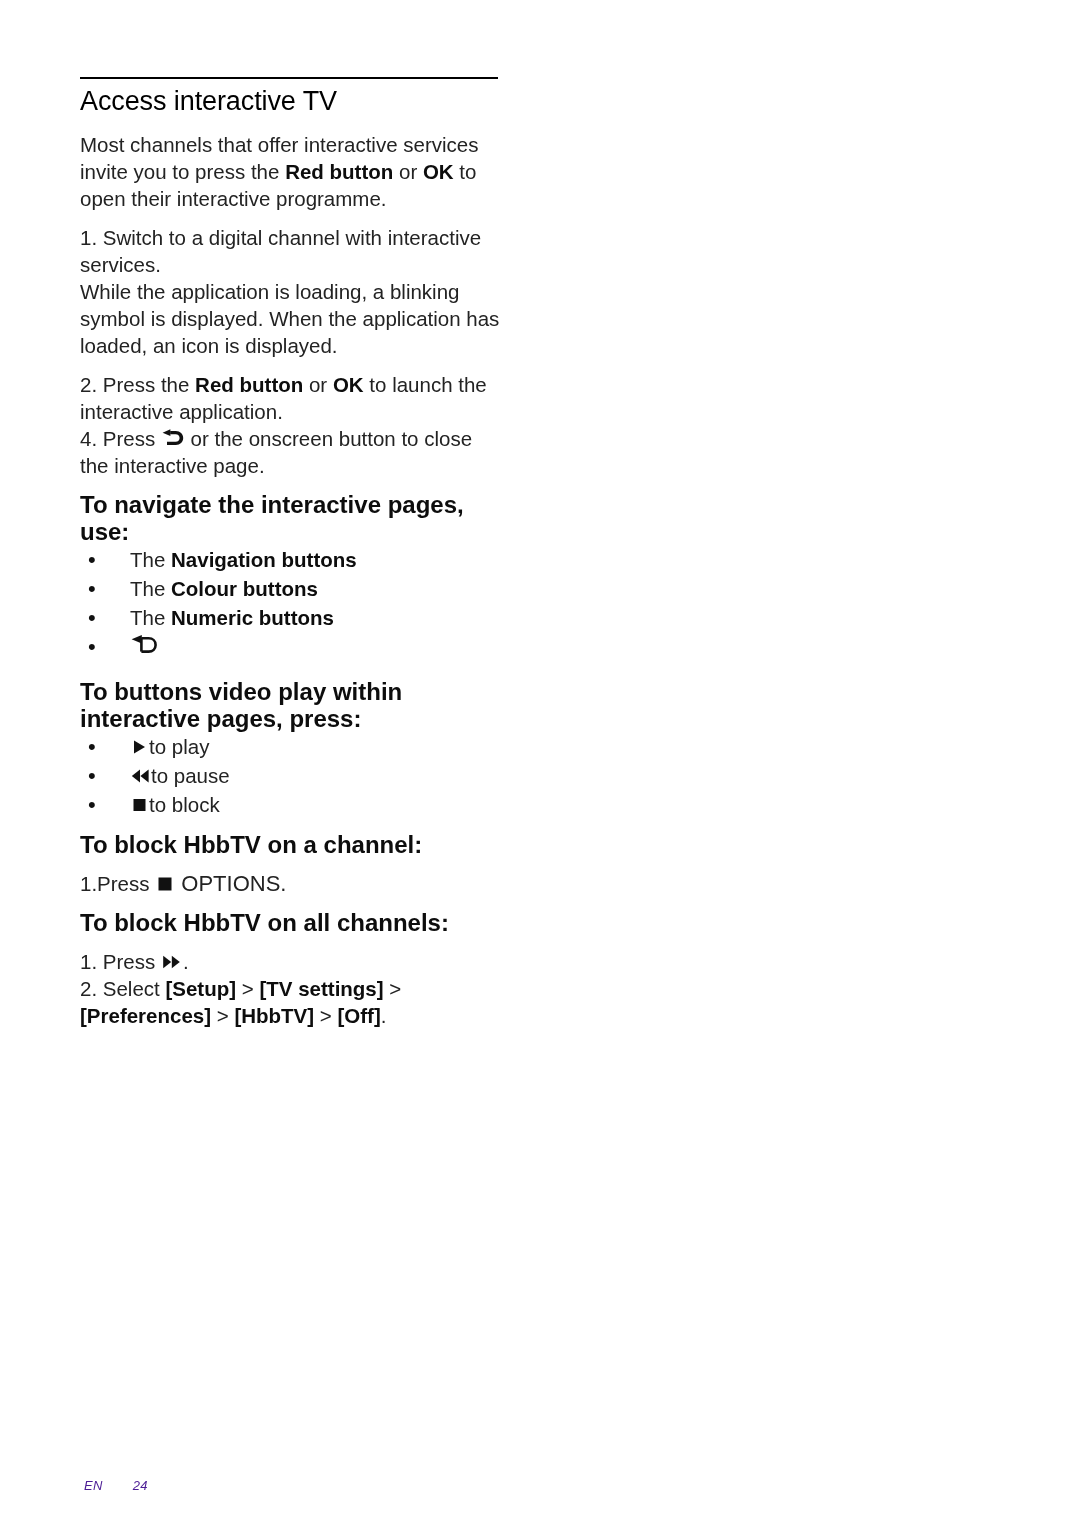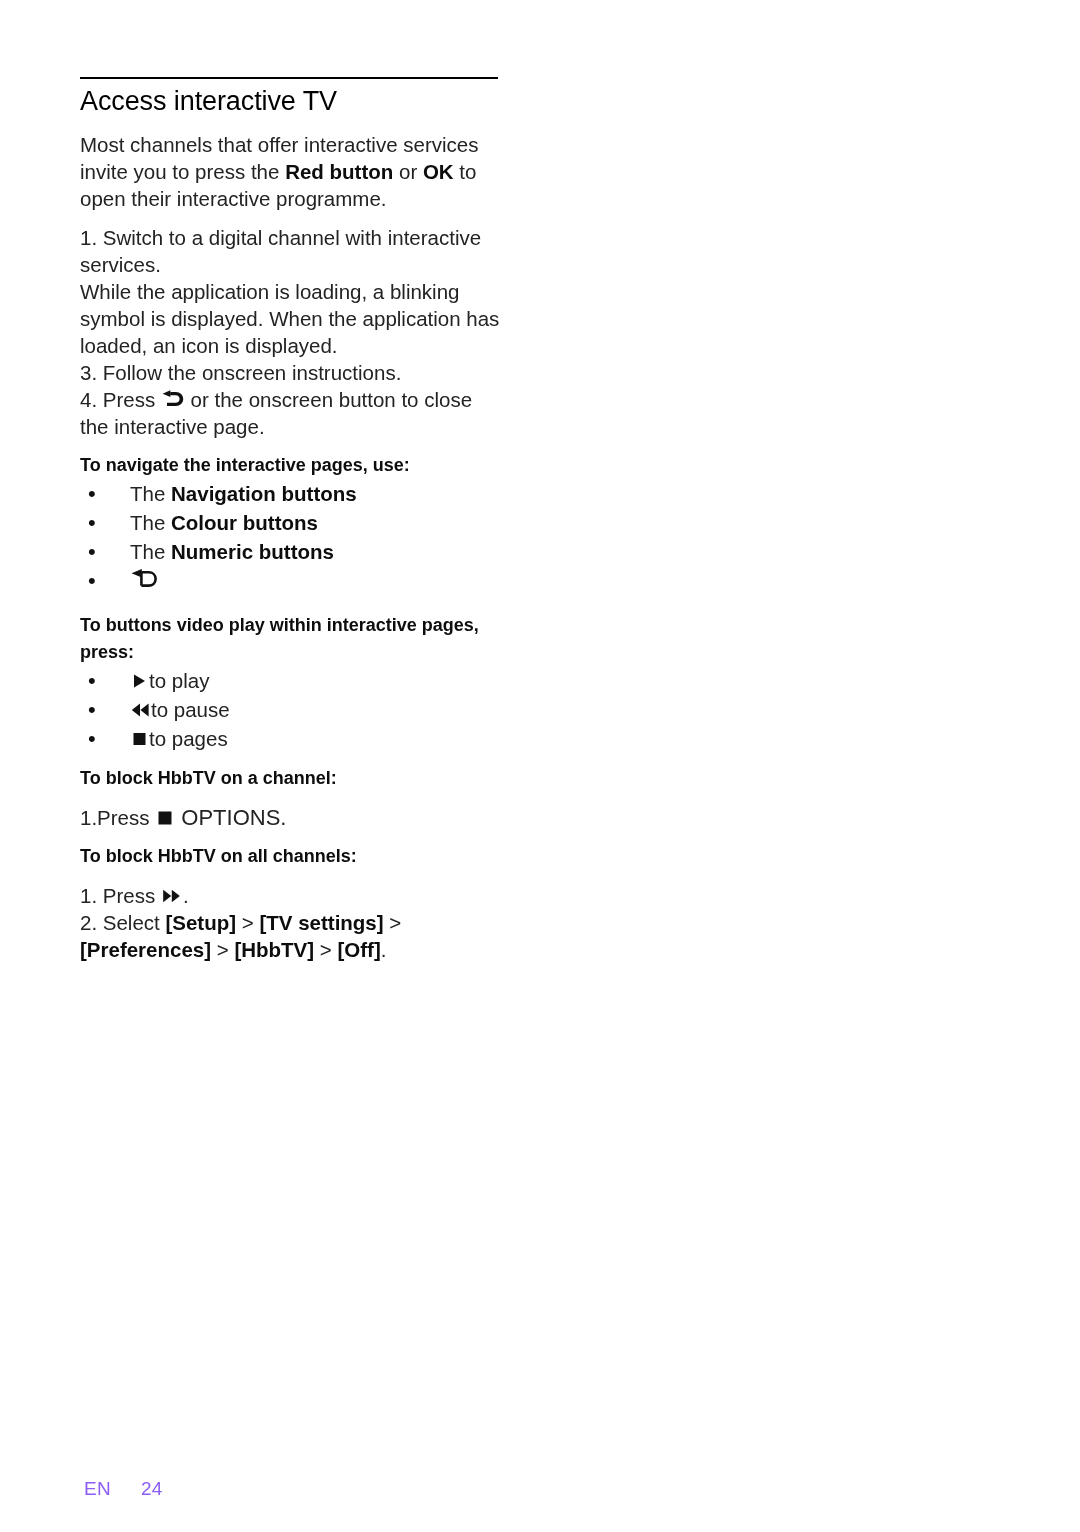--- a/index.html
+++ b/index.html
@@ -49,21 +49,21 @@
   }
   .para.gap { margin-top: 12px; }
   .para.tight { margin-top: 0px; }
 
   b, .b {
     font-weight: 700;
     color: #0d0d0d;
   }
 
   .subhead {
-    font-size: 18px;
+    font-size: 24px;
     line-height: 27px;
     font-weight: 700;
     color: #0d0d0d;
     margin: 0;
   }
   .subhead.gap { margin-top: 12px; }
 
   
   ul.blist {
     list-style: none;
@@ -103,44 +103,45 @@
     display: inline-block;
     vertical-align: -2px;
     margin: 0 1px;
   }
 
   
   .footer {
     position: absolute;
     left: 84px;
     top: 1478px;
-    font-size: 19px;
+    font-size: 13px;
     font-weight: 300;
-    color: #8b5cf6;
+    color: #4c1d95;
     letter-spacing: 0.3px;
+    font-style: italic;
   }
   .footer .pg { margin-left: 30px; }
 </style>
 </head>
 <body>
 
 <div id="page">
 
   <div class="head-rule"></div>
 
   <h1 class="page-title">Access interactive TV</h1>
 
   <p class="para gap"><span>Most channels that offer interactive services invite you to press the </span><b>Red button</b><span> or </span><b>OK</b><span> to open their interactive programme.</span></p>
 
   <p class="para gap">1. Switch to a digital channel with interactive services.</p>
 
   <p class="para tight">While the application is loading, a blinking symbol is displayed. When the application has loaded, an icon is displayed.</p>
 
+  <p class="para gap"><span>2. Press the </span><b>Red button</b><span> or </span><b>OK</b><span> to launch the interactive application.</span></p>
 
-  <p class="para tight">3. Follow the onscreen instructions.</p>
 
   <p class="para tight"><span>4. Press </span><span class="glyph gl-inline"><svg width="22" height="19" viewBox="0 0 22 19">
           <path fill="#111" d="M8.2 2.0 L8.2 5.3 L13.6 5.3 C16.0 5.3 17.6 6.9 17.6 9.0 C17.6 11.1 16.0 12.7 13.6 12.7 L5.0 12.7 L5.0 16.0 L13.8 16.0 C18.1 16.0 21.2 13.1 21.2 9.0 C21.2 4.9 18.1 2.0 13.8 2.0 Z"></path>
           <path fill="#111" d="M8.4 0.3 L8.4 7.0 L0.6 3.65 Z"></path>
         </svg></span><span> or the onscreen button to close the interactive page.</span></p>
 
   <p class="subhead gap">To navigate the interactive pages, use:</p>
 
   <ul class="blist">
     <li><span class="dot">•</span><span>The </span><b>Navigation buttons</b></li>
@@ -158,21 +159,21 @@
   <ul class="blist">
     <li><span class="dot">•</span><span class="glyph gl-inline"><svg width="17" height="18" viewBox="0 0 17 18">
             <path fill="#111" d="M3 2.5 L14 9 L3 15.5 Z"></path>
           </svg></span><span>to play</span></li>
     <li><span class="dot">•</span><span class="glyph gl-inline"><svg width="19" height="18" viewBox="0 0 19 18">
             <path fill="#111" d="M9 2.5 L9 15.5 L0.8 9 Z"></path>
             <path fill="#111" d="M17.6 2.5 L17.6 15.5 L9.4 9 Z"></path>
           </svg></span><span>to pause</span></li>
     <li><span class="dot">•</span><span class="glyph gl-inline"><svg width="17" height="18" viewBox="0 0 17 18">
             <rect x="2.5" y="3" width="12" height="12" fill="#111"></rect>
-          </svg></span><span>to pages</span></li>
+          </svg></span><span>to block</span></li>
   </ul>
 
   <p class="subhead gap">To block HbbTV on a channel:</p>
 
   <p class="para gap"><span>1.Press </span><span class="glyph gl-inline"><svg width="18" height="19" viewBox="0 0 18 19">
           <rect x="2.5" y="3.5" width="13" height="13" fill="#111"></rect>
         </svg></span><span style="font-size:22px;"> OPTIONS.</span></p>
 
 
   <p class="subhead gap">To block HbbTV on all channels:</p>

